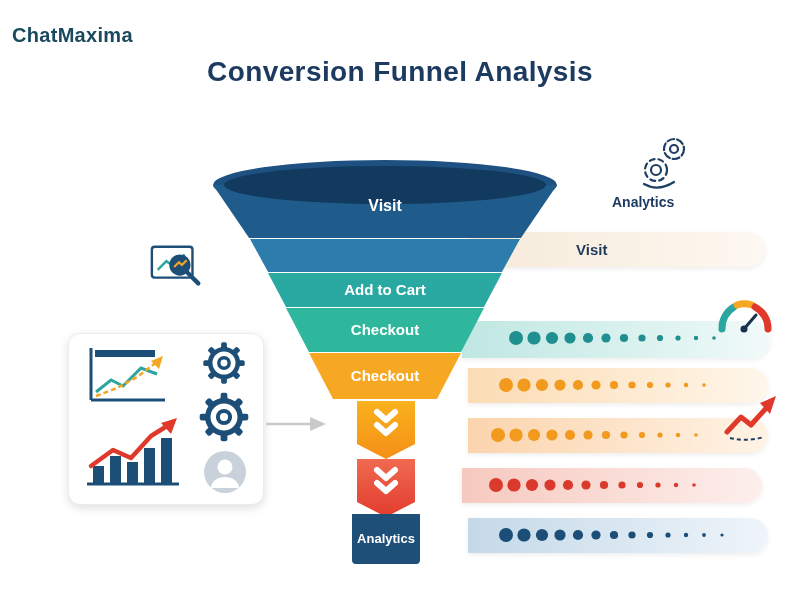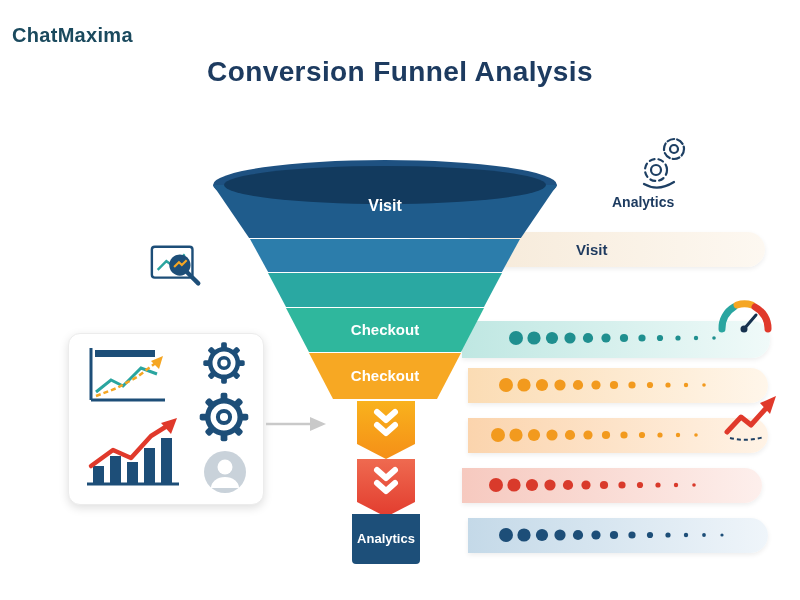--- a/index.html
+++ b/index.html
@@ -187,20 +187,21 @@
     <svg class="chev" width="36" height="34" viewBox="0 0 36 34">
       <g fill="none" stroke="#ffffff" stroke-width="6" stroke-linecap="round" stroke-linejoin="round">
         <polyline points="9,6 18,14 27,6"></polyline>
           <polyline points="9,19 18,27 27,19"></polyline>
       </g>
     </svg>
   </div>
   <div class="stem stem-navy"></div>
 
   <div class="band-label lbl-visit">Visit</div>
+  <div class="band-label lbl-cart">Add to Cart</div>
   <div class="band-label lbl-co1">Checkout</div>
   <div class="band-label lbl-co2">Checkout</div>
   <div class="band-label lbl-purchase">Analytics</div>
 
   <svg class="abs" style="left:630px;top:132px" width="64" height="58" viewBox="0 0 64 58">
     <g fill="none" stroke="#1d3f63" stroke-width="2.2" stroke-linecap="round">
       <circle cx="26" cy="38" r="11" stroke-dasharray="5 4"></circle>
       <circle cx="26" cy="38" r="5"></circle>
       <circle cx="44" cy="17" r="10" stroke-dasharray="7 3"></circle>
       <circle cx="44" cy="17" r="4"></circle>

